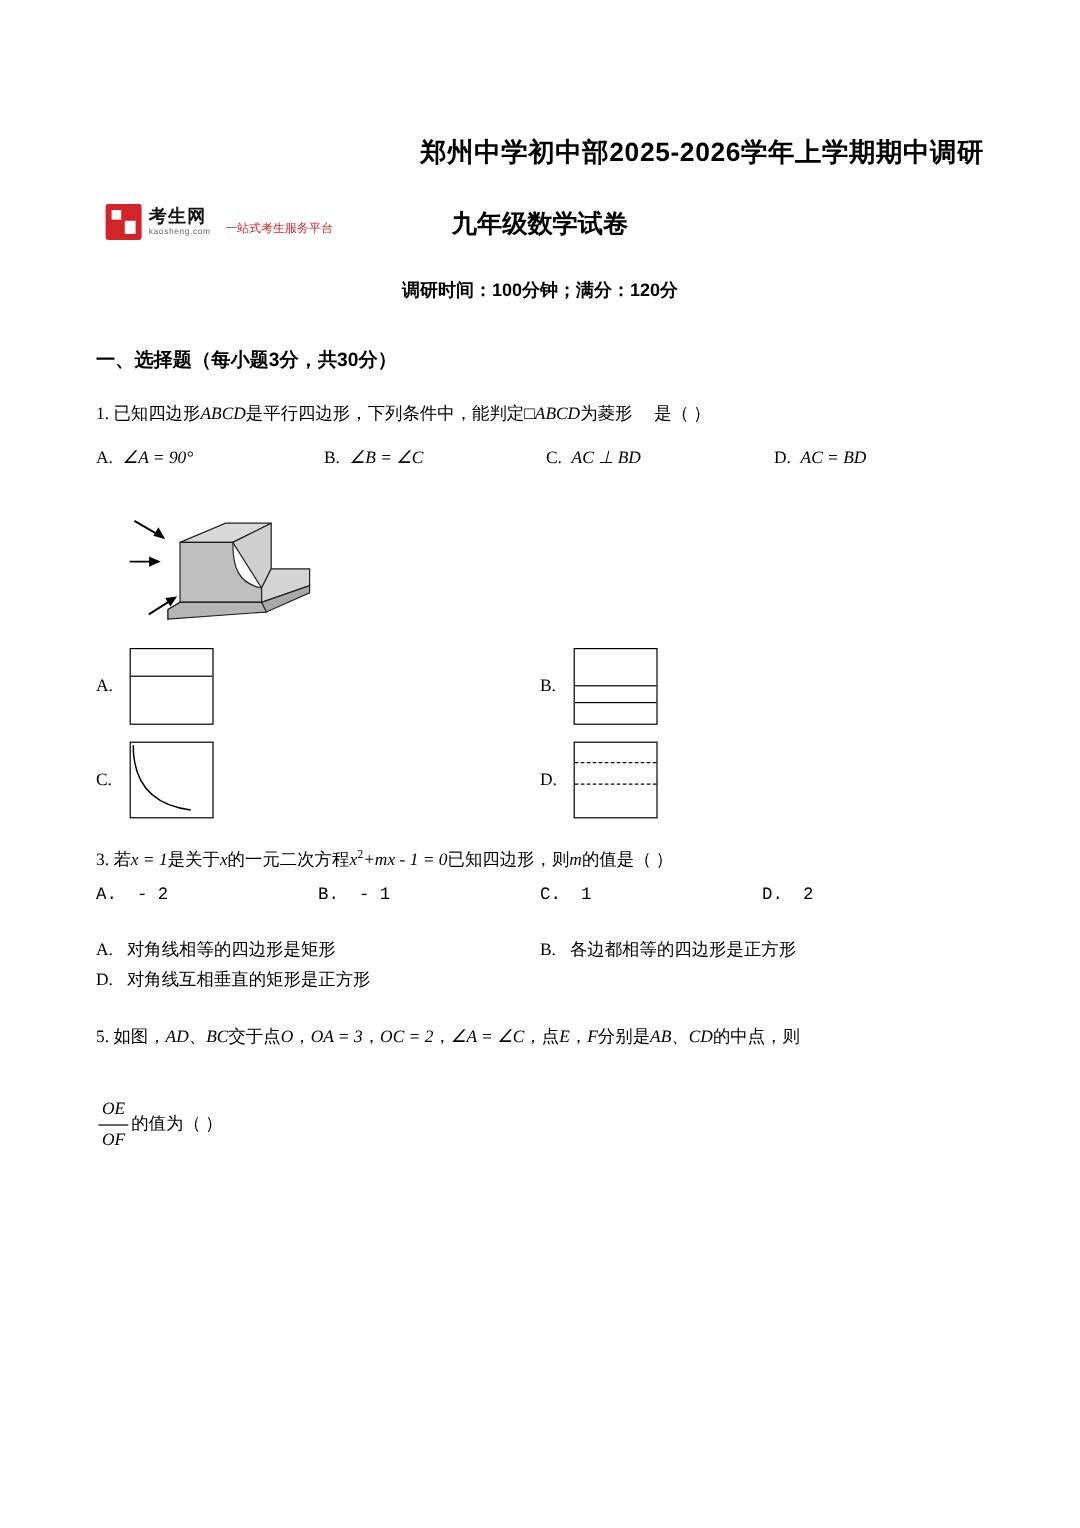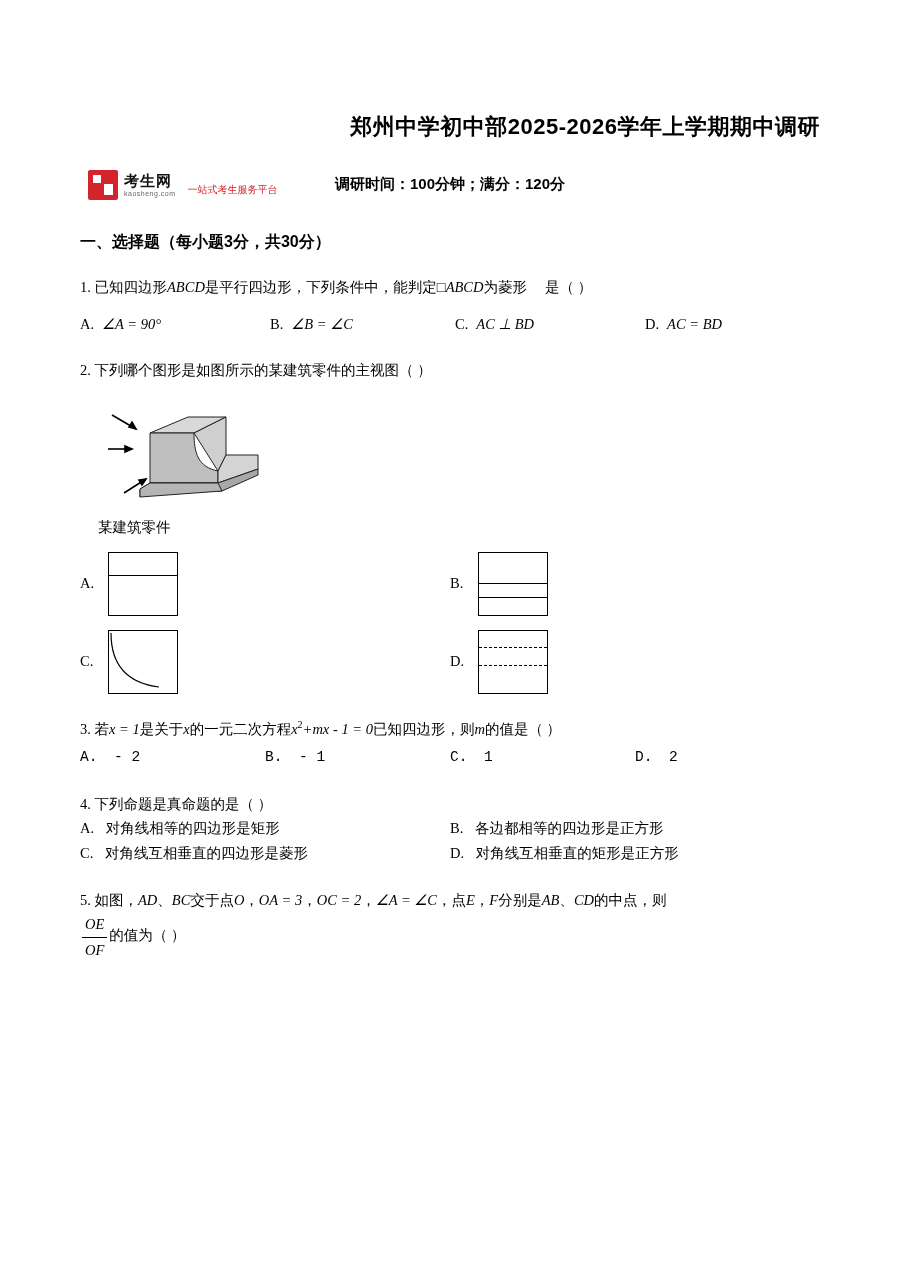--- a/index.html
+++ b/index.html
@@ -220,38 +220,40 @@
     border-bottom: 1px solid #000;
     padding: 0 3px;
     font-style: italic;
   }
   .frac .den {
     display: block;
     padding: 0 3px;
     font-style: italic;
   }
   .q5-frac-line {
+    margin-top: 36px;
     font-size: 14.5px;
   }
 </style>
 </head>
 <body>
 
 <div class="page">
 
   <div class="logo-wrap">
     <div class="logo-mark"></div>
     <div class="logo-text">
       <span class="logo-cn">考生网</span>
       <span class="logo-en">kaosheng.com</span>
     </div>
     <span class="logo-slogan">一站式考生服务平台</span>
   </div>
 
   <h1 class="doc-title">郑州中学初中部2025-2026学年上学期期中调研</h1>
+  <h2 class="doc-subtitle">九年级数学试卷</h2>
   <div class="doc-meta">调研时间：100分钟；满分：120分</div>
 
   <div class="section-title">一、选择题（每小题3分，共30分）</div>
 
   <div class="q">
     <span class="q-line">
       <span>1. 已知四边形</span><span class="mi">ABCD</span><span>是平行四边形，下列条件中，能判定</span><span>□</span><span class="mi">ABCD</span><span>为菱形</span>&nbsp;&nbsp;&nbsp;&nbsp;&nbsp;<span>是（      ）</span>
     </span>
     <div class="opts-row q1-opts">
       <div class="opt">
@@ -267,21 +269,20 @@
         <span class="mi">AC ⊥ BD</span>
       </div>
       <div class="opt">
         <span class="opt-lbl">D.</span>
         <span class="mi">AC = BD</span>
       </div>
     </div>
   </div>
 
   <div class="q">
-    <span class="q-line">2. 下列哪个图形是如图所示的某建筑零件的主视图（      ）</span>
 
     <div class="fig-part">
       <svg width="190" height="112" viewBox="0 0 190 112">
 
         <g stroke="#000" stroke-width="1.6" fill="#000">
           <line x1="10" y1="18" x2="34" y2="32"></line>
           <polygon points="34,32 27,30 30,25"></polygon>
           <line x1="6" y1="52" x2="30" y2="52"></line>
           <polygon points="30,52 23,49 23,55"></polygon>
           <line x1="22" y1="96" x2="44" y2="82"></line>
@@ -296,21 +297,20 @@
 
           <polygon points="92,36 124,20 124,58 116,74" fill="#cfcfcf"></polygon>
           <polygon points="116,74 124,58 156,58 156,72 116,86" fill="#d4d4d4"></polygon>
 
           <polygon points="48,86 116,86 156,72 156,78 120,94 48,94" fill="#a8a8a8"></polygon>
           <polygon points="48,86 48,94 38,100 38,92" fill="#9c9c9c"></polygon>
           <polygon points="38,92 48,86 116,86 120,94 38,100" fill="#b5b5b5"></polygon>
         </g>
       </svg>
     </div>
-    <div class="part-caption">某建筑零件</div>
 
     <div class="views">
       <div class="views-row">
         <div class="view-cell">
           <span class="view-lbl">A.</span>
           <span class="view-box">
             <span class="hline" style="top:22px;"></span>
           </span>
         </div>
         <div class="view-cell">
@@ -359,36 +359,31 @@
         <span>1</span>
       </div>
       <div>
         <span class="opt-lbl">D.</span>
         <span>2</span>
       </div>
     </div>
   </div>
 
   <div class="q">
-    <span class="q-line">4. 下列命题是真命题的是（        ）</span>
     <div class="opt-grid2">
       <div>
         <span class="opt-lbl">A.</span>
         <span>对角线相等的四边形是矩形</span>
       </div>
       <div>
         <span class="opt-lbl">B.</span>
         <span>各边都相等的四边形是正方形</span>
       </div>
     </div>
     <div class="opt-grid2">
-      <div>
-        <span class="opt-lbl">C.</span>
-        <span>对角线互相垂直的四边形是菱形</span>
-      </div>
       <div>
         <span class="opt-lbl">D.</span>
         <span>对角线互相垂直的矩形是正方形</span>
       </div>
     </div>
   </div>
 
   <div class="q">
     <span class="q-line">
       <span>5. 如图，</span><span class="mi">AD</span><span>、</span><span class="mi">BC</span><span>交于点</span><span class="mi">O</span><span>，</span><span class="mi">OA = 3</span><span>，</span><span class="mi">OC = 2</span><span>，</span><span class="mi">∠A = ∠C</span><span>，点</span><span class="mi">E</span><span>，</span><span class="mi">F</span><span>分别是</span><span class="mi">AB</span><span>、</span><span class="mi">CD</span><span>的中点，则</span>

